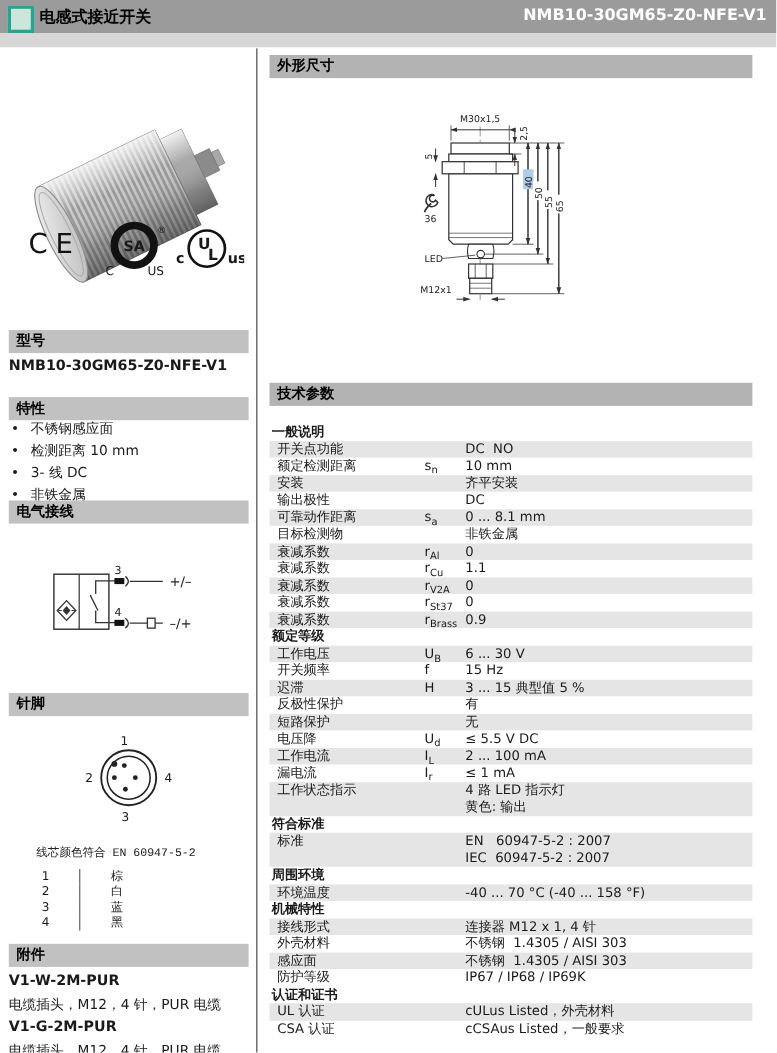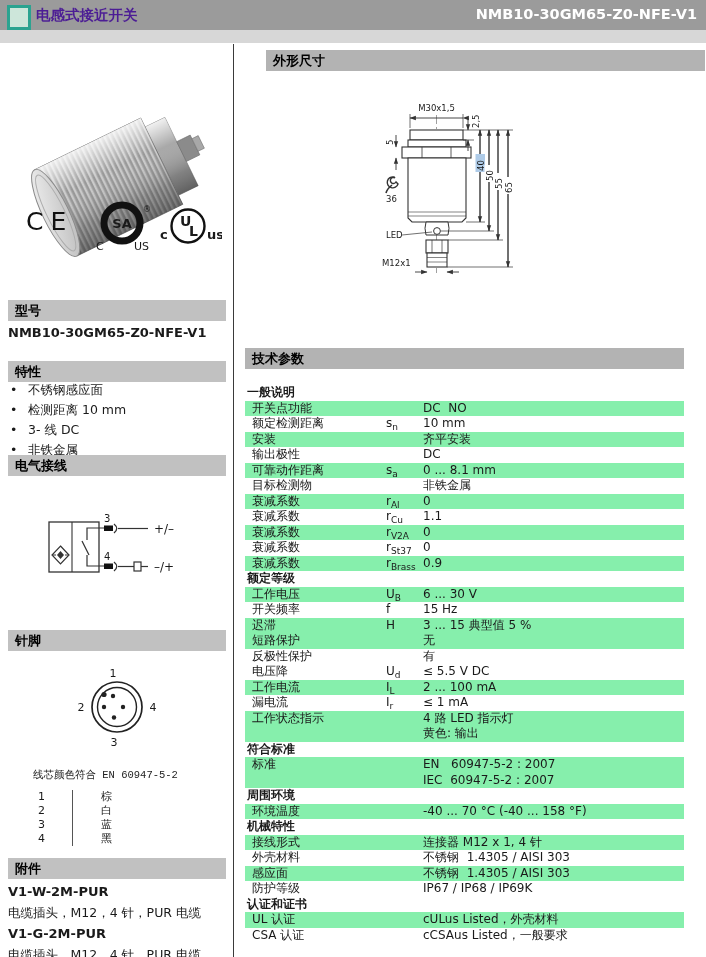--- a/index.html
+++ b/index.html
@@ -4,21 +4,21 @@
 <style>
   html,body{margin:0;padding:0;background:#fff;}
   .page{position:relative;width:706px;height:957px;background:#fff;overflow:hidden;
         font-family:"DejaVu Sans","Liberation Sans",sans-serif;color:#1a1a1a;}
   .abs{position:absolute;}
 
   
   .topbar{left:0;top:0;width:706px;height:30px;background:#9b9b9b;}
   .topbar .sq{position:absolute;left:7px;top:5px;width:18px;height:19px;
               background:#cde6da;border:3px solid #2ba390;}
-  .title-left{position:absolute;left:36px;top:6px;font-size:14.5px;font-weight:bold;color:#4c1d95;}
+  .title-left{position:absolute;left:36px;top:6px;font-size:14.5px;font-weight:bold;color:#000000;}
   .title-right{position:absolute;right:9px;top:6px;font-size:14.5px;font-weight:bold;color:#fff;}
   .substrip{left:0;top:30px;width:706px;height:13px;background:#d7d7d7;}
   .vdivider{left:233px;top:44px;width:1px;height:913px;background:#3a3a3a;}
 
   
   .secbar{height:21px;line-height:21px;font-size:13px;font-weight:bold;padding-left:7px;
           box-sizing:border-box;color:#000;}
   .secbar.l{left:8px;width:218px;background:#c1c1c1;}
   .secbar.r{left:245px;width:439px;background:#b3b3b3;}
 
@@ -38,21 +38,21 @@
   .acc .ad{font-size:12.5px;line-height:21px;}
 
   
   .ce{left:26px;top:207px;font-size:25px;letter-spacing:7px;color:#111;text-align:right;}
 
   
   .tech{left:245px;top:385px;width:439px;font-size:12px;}
   .tgroup{height:15.5px;line-height:15.5px;font-weight:bold;padding-left:2px;overflow:hidden;}
   .trow{position:relative;height:15.5px;line-height:15.5px;overflow:hidden;}
   .trow.dbl{height:31px;}
-  .trow.alt{background:#86efac;padding-left:29px;}
+  .trow.alt{background:#e5e5e5;padding-left:29px;}
   .tlabel{position:absolute;left:7px;top:0;white-space:pre;}
   .tsym{position:absolute;left:141px;top:0;white-space:pre;}
   .tsym sub{font-size:9px;}
   .tval{position:absolute;left:178px;top:0;white-space:pre;}
   .tval .vline{height:15.5px;line-height:15.5px;}
 
   svg text{font-family:"DejaVu Sans","Liberation Sans",sans-serif;fill:#1a1a1a;}
 </style>
 </head>
 <body>
@@ -184,21 +184,21 @@
     <div class="am">V1-W-2M-PUR</div>
     <div class="ad">电缆插头，M12，4 针，PUR 电缆</div>
   </div>
 
   <div>
     <div class="am">V1-G-2M-PUR</div>
     <div class="ad">电缆插头，M12，4 针，PUR 电缆</div>
   </div>
 </div>
 
-  <div class="abs secbar r" style="top:50px;margin-left:21px;">外形尺寸</div>
+  <div class="abs secbar r" style="top:50px;">外形尺寸</div>
   <svg class="abs" style="left:370px;top:95px;" width="190" height="190" viewBox="0 0 190 190">
     <defs>
       <marker id="ah" markerWidth="8" markerHeight="8" refX="6.5" refY="3" orient="auto">
         <path d="M0,0.6 L7,3 L0,5.4 Z" fill="#333"></path>
       </marker>
     </defs>
 
     <line x1="66.5" y1="20" x2="66.5" y2="178" stroke="#888" stroke-width="0.8" stroke-dasharray="9,3,2,3"></line>
 
     <text x="66.5" y="16" font-size="8.5" text-anchor="middle">M30x1,5</text>
@@ -330,27 +330,27 @@
       <div class="trow">
         <span class="tlabel">开关频率</span>
         <span class="tsym">f</span>
         <span class="tval"><div class="vline">15 Hz</div></span>
       </div>
       <div class="trow alt">
         <span class="tlabel">迟滞</span>
         <span class="tsym">H</span>
         <span class="tval"><div class="vline">3 ... 15 典型值 5 %</div></span>
       </div>
+      <div class="trow">
+        <span class="tlabel">反极性保护</span>
+        <span class="tval"><div class="vline">有</div></span>
+      </div>
       <div class="trow alt">
         <span class="tlabel">短路保护</span>
         <span class="tval"><div class="vline">无</div></span>
-      </div>
-      <div class="trow">
-        <span class="tlabel">反极性保护</span>
-        <span class="tval"><div class="vline">有</div></span>
       </div>
       <div class="trow">
         <span class="tlabel">电压降</span>
         <span class="tsym">U<sub>d</sub></span>
         <span class="tval"><div class="vline">≤ 5.5 V DC</div></span>
       </div>
       <div class="trow alt">
         <span class="tlabel">工作电流</span>
         <span class="tsym">I<sub>L</sub></span>
         <span class="tval"><div class="vline">2 ... 100 mA</div></span>

